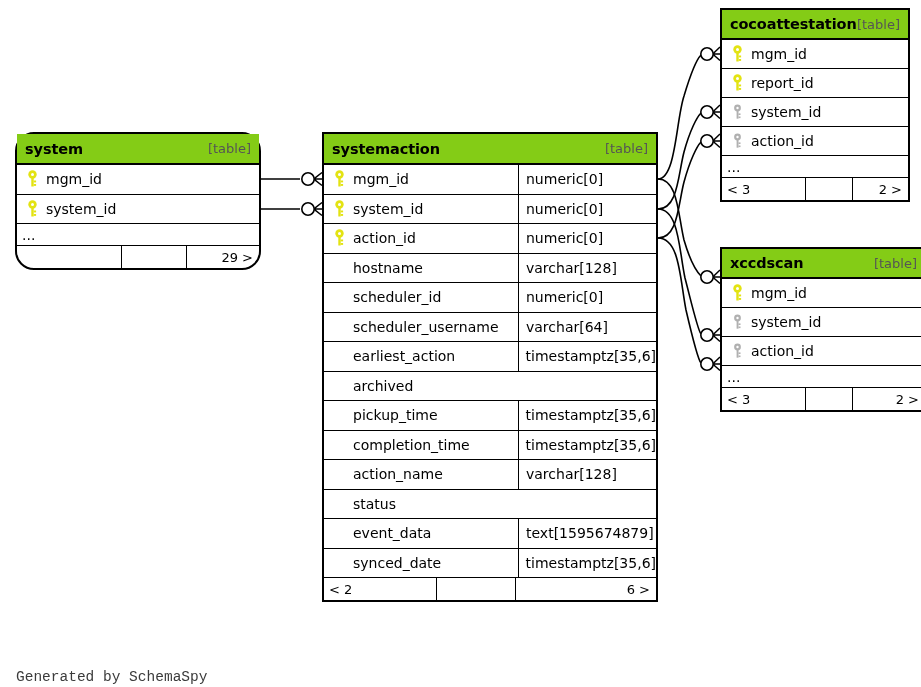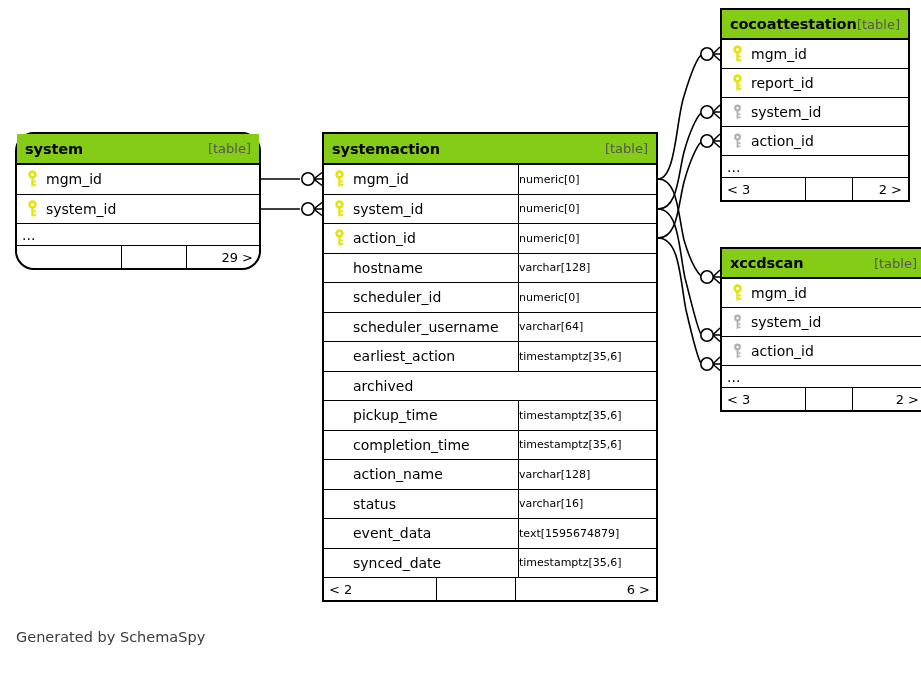--- a/index.html
+++ b/index.html
@@ -83,22 +83,22 @@
     flex: 1 1 auto;
     box-sizing: border-box;
     padding-left: 6px;
     min-width: 0;
   }
   .cell-type {
     display: flex;
     align-items: center;
     box-sizing: border-box;
     border-left: 1.5px solid #000000;
-    padding-left: 0;
-    font-size: 11px;
+    padding-left: 7px;
+    font-size: 14px;
     white-space: nowrap;
   }
   .col-label {
     font-size: 14px;
     white-space: nowrap;
     padding-left: 4px;
   }
   .col-label.nokey { padding-left: 23px; }
 
   
@@ -160,25 +160,26 @@
   .rt .foot-left  { width: 83px; }
   .rt .foot-mid   { width: 48px; }
   .rt .foot-right { flex: 1 1 auto; }
   .rt .tbl-header { height: 30px; }
   .rt .tbl-row { height: 29px; }
 
   
   #caption {
     position: absolute;
     left: 16px;
-    top: 629px;
+    top: 669px;
     font-size: 14.5px;
     color: #3b3b3b;
     z-index: 3;
     white-space: nowrap;
+    font-family: Liberation Mono, monospace;
   }
 </style>
 </head>
 <body>
 
 <div id="canvas">
 
   <svg id="connectors" viewBox="0 0 921 687" width="921" height="687">
 
     <g>
@@ -374,21 +375,20 @@
       <div class="cell-name">
         <span class="col-label nokey">action_name</span>
       </div>
       <div class="cell-type">varchar[128]</div>
     </div>
 
     <div class="tbl-row">
       <div class="cell-name">
         <span class="col-label nokey">status</span>
       </div>
-      <div class="cell-type">varchar[16]</div>
     </div>
 
 
     <div class="tbl-row">
       <div class="cell-name">
         <span class="col-label nokey">event_data</span>
       </div>
       <div class="cell-type">text[1595674879]</div>
     </div>
 

